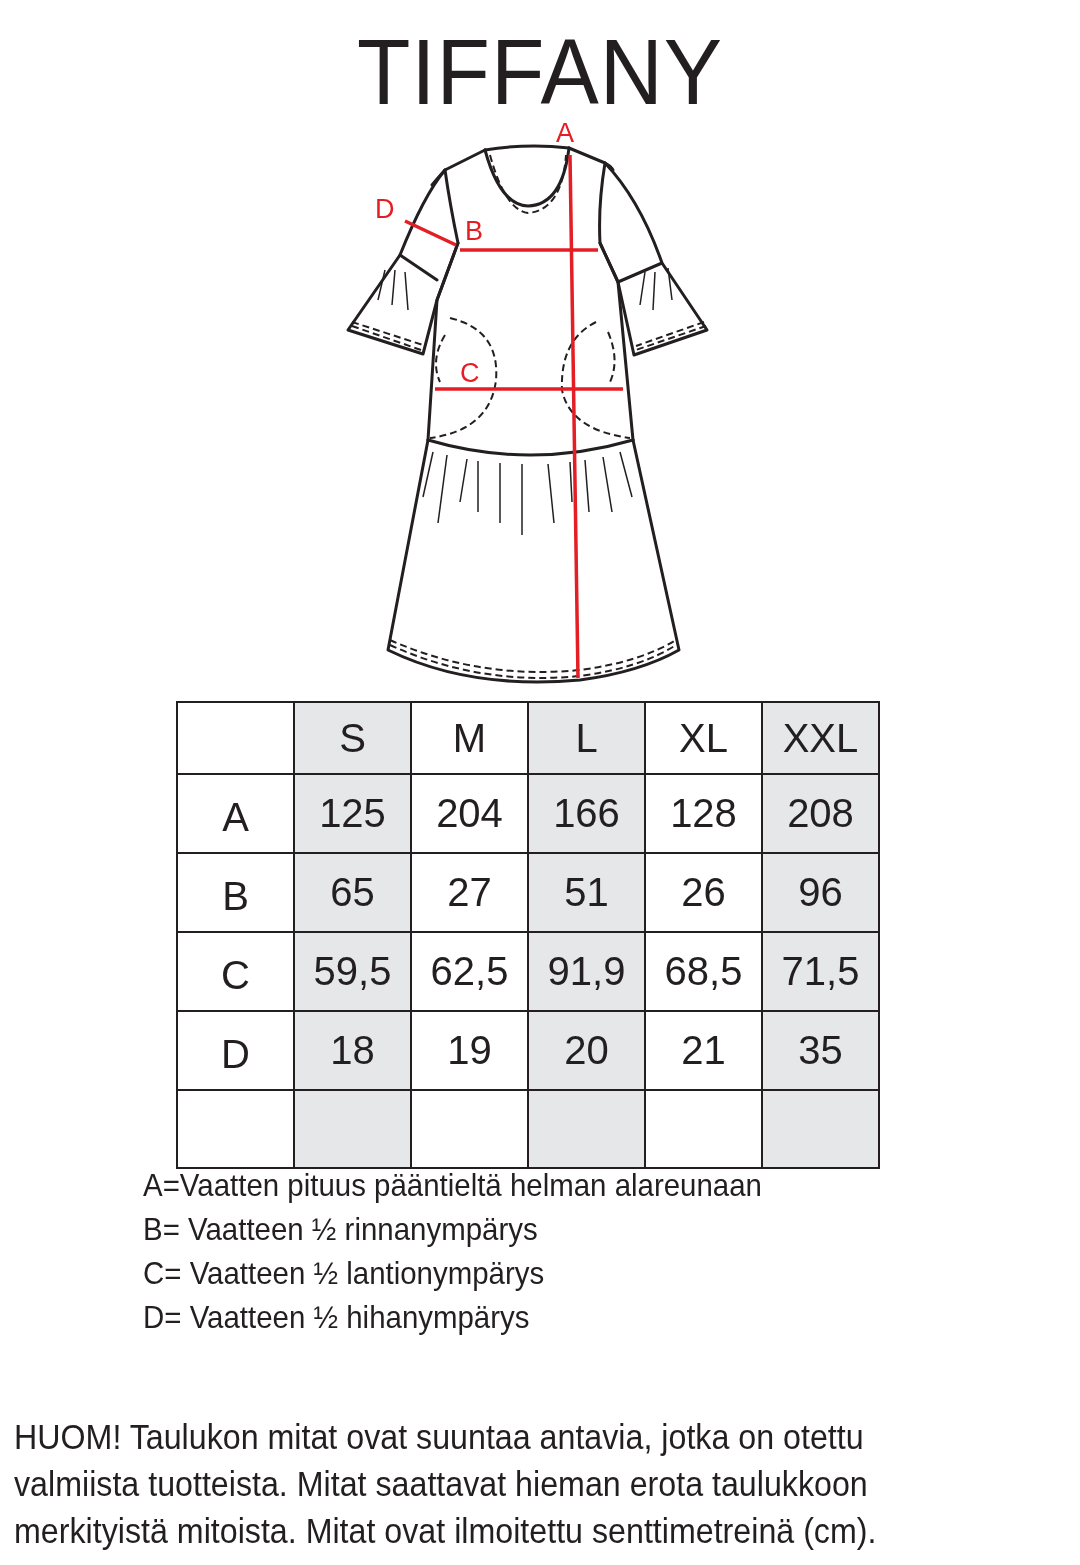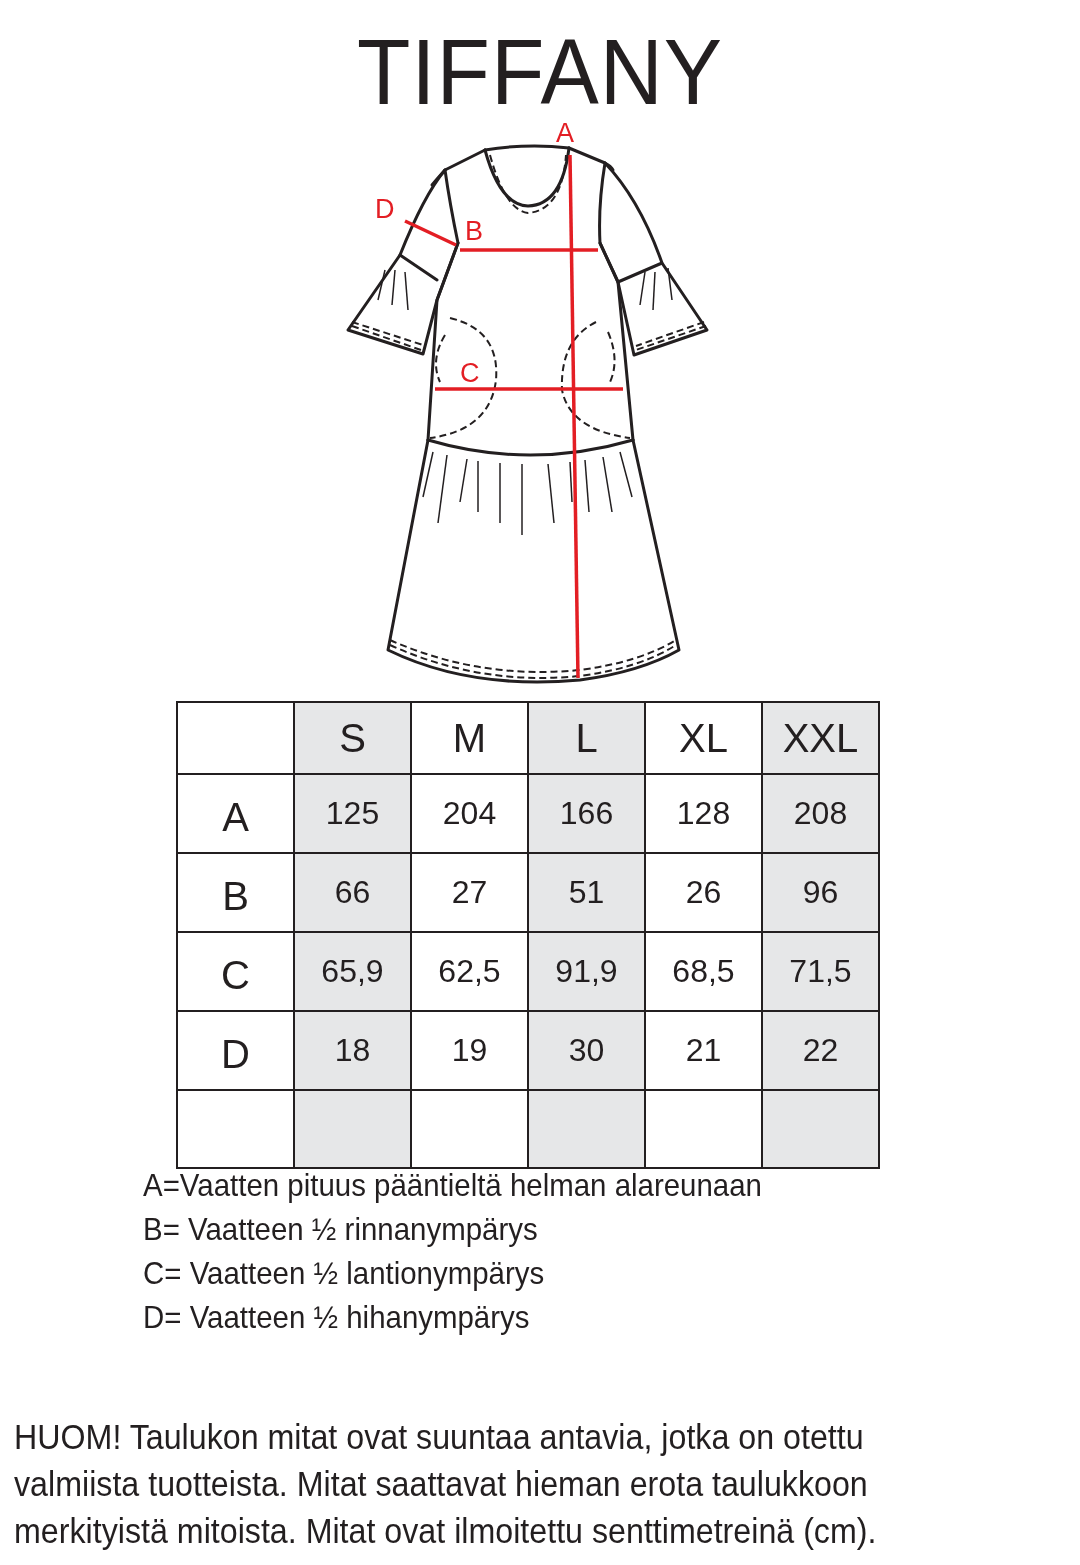--- a/index.html
+++ b/index.html
@@ -8,21 +8,21 @@
   .title { position: absolute; left: 0; width: 1080px; top: 22px; text-align: center;
            font-size: 92px; line-height: 100px; letter-spacing: 1px; font-weight: normal;
            transform: scaleX(0.95); }
   .diagram { position: absolute; left: 340px; top: 110px; width: 400px; height: 580px; }
   .diagram svg { width: 400px; height: 580px; display: block; }
   table.sizes { position: absolute; left: 176px; top: 701px; border-collapse: collapse;
                 table-layout: fixed; }
   table.sizes td, table.sizes th { border: 2px solid #231f20; width: 115px; text-align: center;
                 padding: 0; font-weight: normal; }
   table.sizes th { height: 70px; font-size: 40px; }
-  table.sizes td { height: 69px; font-size: 32px; }
+  table.sizes td { height: 69px; font-size: 40px; }
   table.sizes .rowlab { font-size: 40px; padding-top: 8px; }
   table.sizes .shade { background: #e6e7e8; }
   .legend { position: absolute; left: 143px; top: 1163px; font-size: 32px; line-height: 44px;
             transform: scaleX(0.92); transform-origin: left top; }
   .legend div { white-space: nowrap; }
   .note { position: absolute; left: 14px; top: 1413px; font-size: 35px; line-height: 47px;
           width: 1140px; transform: scaleX(0.92); transform-origin: left top; }
   .note div { white-space: nowrap; }
 </style>
 </head>
@@ -114,41 +114,41 @@
   <tr>
     <td class="rowlab">A</td>
     <td class="shade">125</td>
     <td>204</td>
     <td class="shade">166</td>
     <td>128</td>
     <td class="shade">208</td>
   </tr>
   <tr>
     <td class="rowlab">B</td>
-    <td class="shade">66</td>
+    <td class="shade">65</td>
     <td>27</td>
     <td class="shade">51</td>
     <td>26</td>
     <td class="shade">96</td>
   </tr>
   <tr>
     <td class="rowlab">C</td>
-    <td class="shade">65,9</td>
+    <td class="shade">59,5</td>
     <td>62,5</td>
     <td class="shade">91,9</td>
     <td>68,5</td>
     <td class="shade">71,5</td>
   </tr>
   <tr>
     <td class="rowlab">D</td>
     <td class="shade">18</td>
     <td>19</td>
-    <td class="shade">30</td>
+    <td class="shade">20</td>
     <td>21</td>
-    <td class="shade">22</td>
+    <td class="shade">35</td>
   </tr>
   <tr>
     <td style="height:76px"></td>
     <td class="shade"></td>
     <td></td>
     <td class="shade"></td>
     <td></td>
     <td class="shade"></td>
   </tr>
 </tbody>

